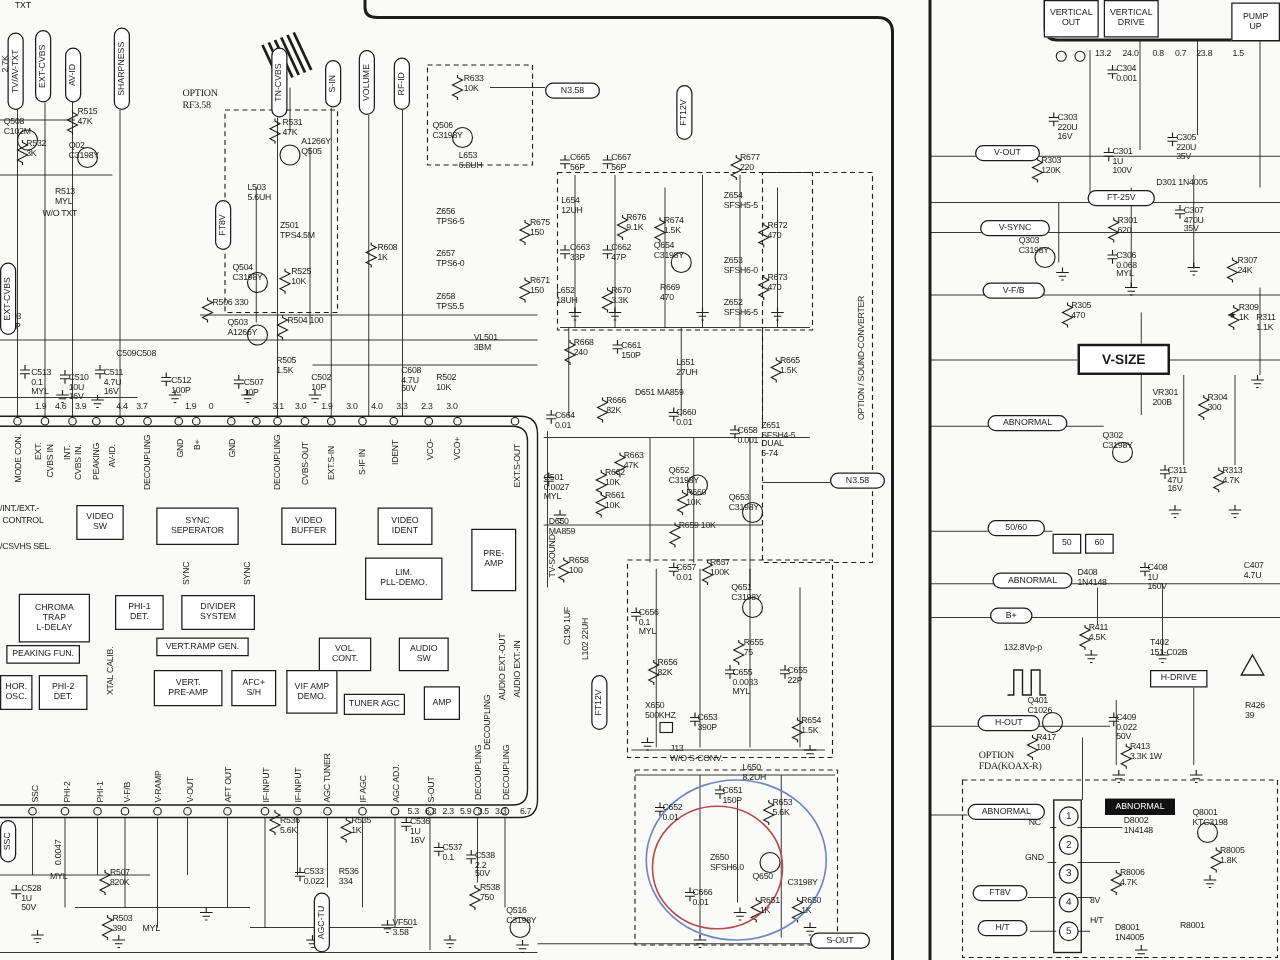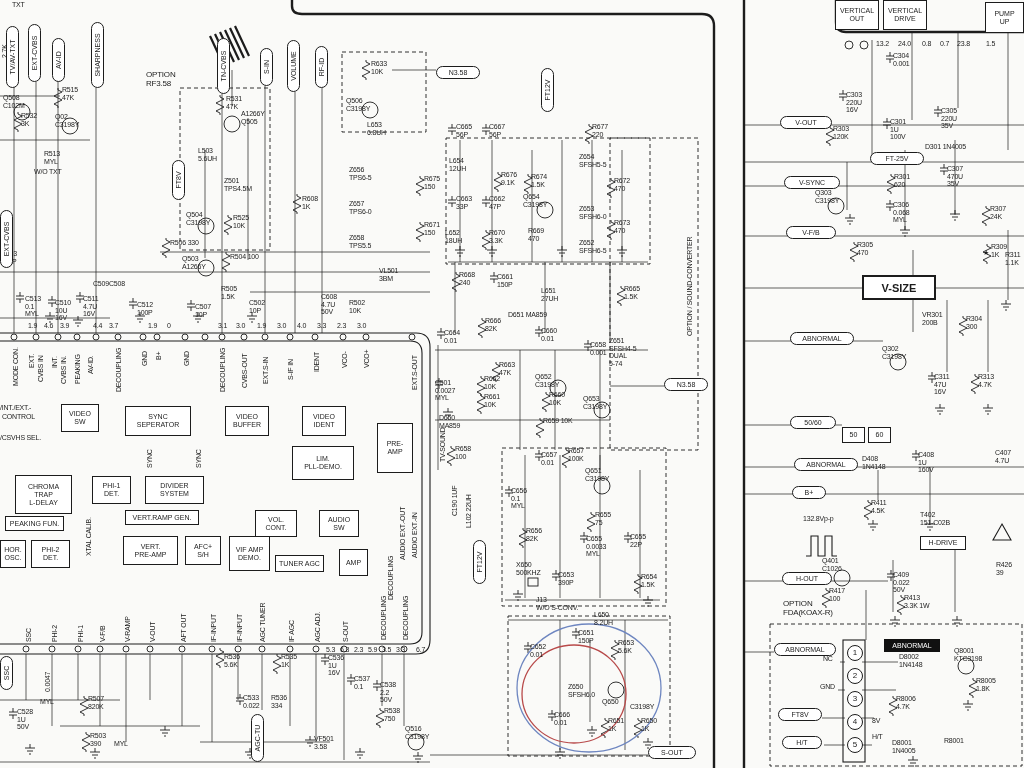--- a/index.html
+++ b/index.html
@@ -1,21 +1,21 @@
 <!DOCTYPE html>
 <html><head>
 <meta charset="utf-8">
 <style>
   html,body{margin:0;padding:0;}
   #screen{position:relative;width:1024px;height:768px;background:#fafaf8;overflow:hidden;
           font-family:"Liberation Sans",sans-serif;color:#1c1c1c;}
   #wires{position:absolute;left:0;top:0;}
   #overlay{position:absolute;left:0;top:0;width:1024px;height:768px;}
   .lbl{position:absolute;font-size:7px;line-height:7.5px;white-space:pre;letter-spacing:-0.2px;}
-  .lbl.fs8{font-size:8px;line-height:9px;}
+  .lbl.fs8{font-size:8px;line-height:9px;font-family:Liberation Serif, serif;}
   .lbl.v{transform:rotate(-90deg);transform-origin:0 0;}
   .pill{position:absolute;border:1px solid #1c1c1c;border-radius:7px;background:#fff;
         font-size:7px;line-height:11px;height:13px;box-sizing:border-box;text-align:center;
         padding:0 4px;white-space:nowrap;}
   .pill.v{transform:rotate(-90deg);transform-origin:0 0;}
   .fbox{position:absolute;border:1px solid #1c1c1c;background:#fff;box-sizing:border-box;
         display:flex;align-items:center;justify-content:center;text-align:center;
         font-size:7px;line-height:8px;white-space:pre-line;}
   .fbox.bold{border-width:2px;font-weight:bold;font-size:11px;}
   .fbox.inv{background:#111;color:#fff;border-color:#111;}

